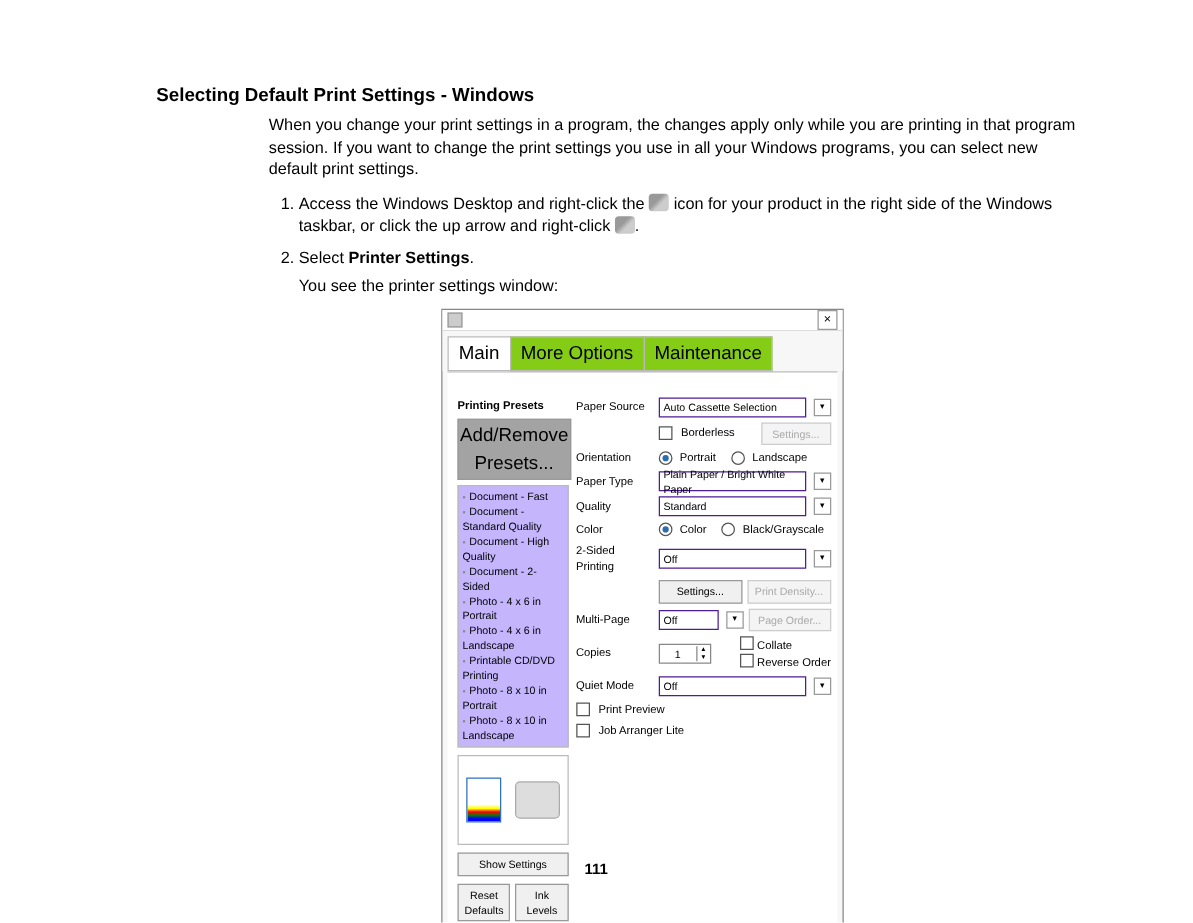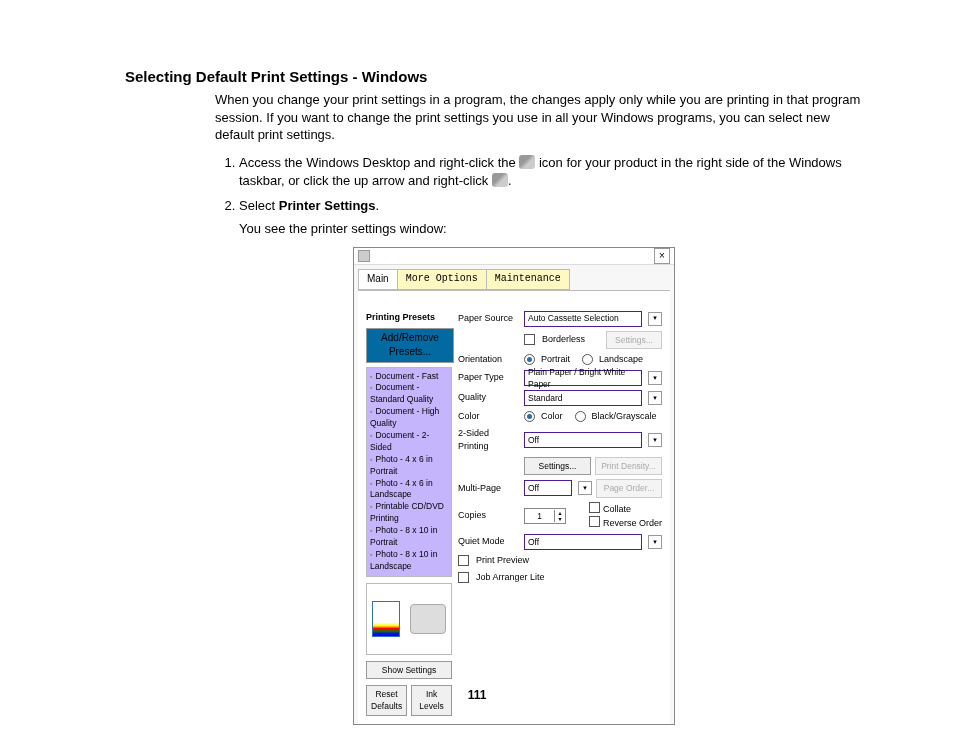--- a/index.html
+++ b/index.html
@@ -70,38 +70,38 @@
     display:flex;
     gap:0;
     padding:4px 4px 0 4px;
     background:#f7f7f7;
   }
   .tab {
     padding:2px 8px;
     border:1px solid #bbb;
     background:#fff;
     margin-right:-1px;
-    font-size:10px;
+    font-size:15px;
     text-align:right;
   }
-  .tab.inactive { background:#fef9c3;font-family:Liberation Mono, monospace; }
+  .tab.inactive { background:#84cc16; }
   .dialog-body {
     display:flex;
     padding:20px 8px 8px 8px;
     gap:6px;
     border-top:1px solid #bbb;
     background:#fff;
     margin:0 4px;
   }
   .left-col { width:128px; }
   .right-col { flex:1; font-size:9px; }
   .section-head { font-weight:bold; font-size:9px; margin-bottom:4px; }
   .preset-btn {
-    width:100%; border:1px solid #999; background:#0369a1;
-    text-align:center; font-size:10px; padding:2px 0; margin-bottom:4px;
+    width:100%; border:1px solid #999; background:#a3a3a3;
+    text-align:center; font-size:15px; padding:2px 0; margin-bottom:4px;
   }
   .preset-list {
     border:1px solid #bbb; padding:3px; font-size:8.5px;
     line-height:1.4; background:#c4b5fd;
   }
   .preset-list div::before {
     content:"▪"; color:#888; margin-right:3px; font-size:7px;
   }
   .preview-box {
     border:1px solid #bbb; height:70px; margin-top:6px;

